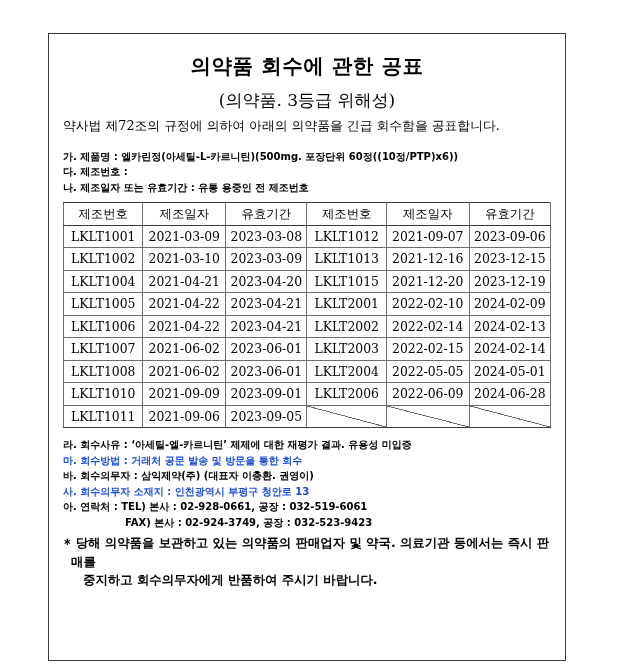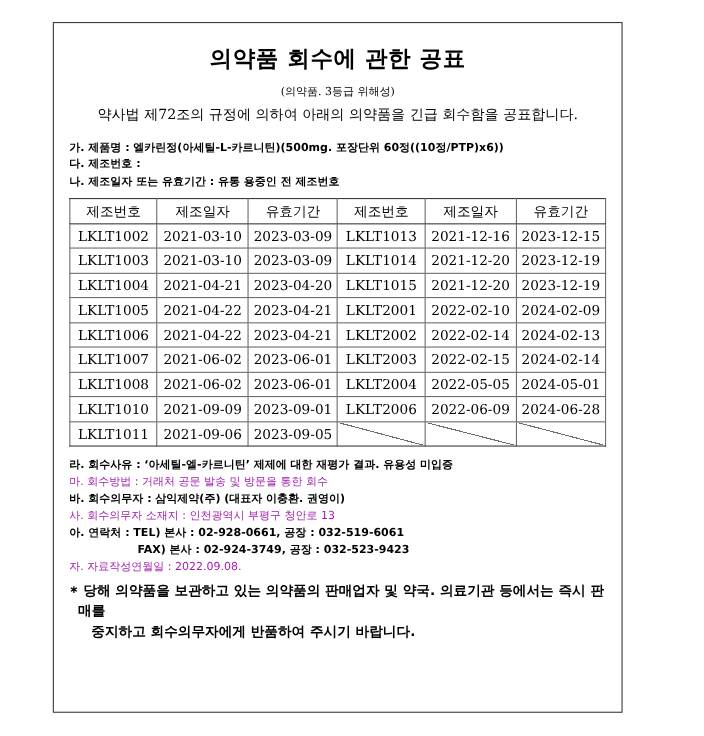--- a/index.html
+++ b/index.html
@@ -10,21 +10,21 @@
   body {
     width: 640px;
     height: 669px;
     font-family: "DejaVu Sans", "Liberation Sans", sans-serif;
     color: #000000;
     overflow: hidden;
   }
   #page {
     position: absolute;
     left: 48px;
-    top: 20px;
+    top: 33px;
     width: 518px;
     height: 628px;
     border: 1.5px solid #3a3a3a;
     box-sizing: border-box;
     background: #ffffff;
   }
   .inner {
     padding: 0 14px;
     box-sizing: border-box;
     height: 100%;
@@ -34,39 +34,38 @@
   .doc-title {
     text-align: center;
     font-size: 20.5px;
     font-weight: bold;
     letter-spacing: 0.5px;
     margin-top: 21px;
     line-height: 1.1;
   }
   .doc-subtitle {
     text-align: center;
-    font-size: 10px;
+    font-size: 17px;
     margin-top: 11px;
     font-family: "DejaVu Serif", "Liberation Serif", serif;
   }
   .doc-lead {
-    text-align: center;
     font-size: 12.8px;
     margin-top: 6px;
     font-family: "DejaVu Serif", "Liberation Serif", serif;
   }
 
   
   .item {
     font-size: 10px;
     line-height: 1.55;
     white-space: nowrap;
   }
   .item.bold { font-weight: bold; }
-  .item.reg  { font-weight: normal; color: #a21caf; }
+  .item.reg  { font-weight: bold; color: #1d4ed8; }
   .item.indent { padding-left: 62px; }
 
   .block-top { margin-top: 14px; }
   .block-bottom { margin-top: 9px; }
 
   .note {
     font-size: 12.4px;
     font-weight: bold;
     line-height: 1.5;
     margin-top: 4px;
@@ -148,34 +147,34 @@
           <th>제조번호</th>
           <th>제조일자</th>
           <th>유효기간</th>
           <th>제조번호</th>
           <th>제조일자</th>
           <th>유효기간</th>
         </tr>
       </thead>
       <tbody>
           <tr>
+            <td>LKLT1001</td>
+            <td>2021-03-09</td>
+            <td>2023-03-08</td>
+            <td>LKLT1012</td>
+            <td>2021-09-07</td>
+            <td>2023-09-06</td>
+          </tr>
+          <tr>
             <td>LKLT1002</td>
             <td>2021-03-10</td>
             <td>2023-03-09</td>
             <td>LKLT1013</td>
             <td>2021-12-16</td>
             <td>2023-12-15</td>
-          </tr>
-          <tr>
-            <td>LKLT1003</td>
-            <td>2021-03-10</td>
-            <td>2023-03-09</td>
-            <td>LKLT1014</td>
-            <td>2021-12-20</td>
-            <td>2023-12-19</td>
           </tr>
           <tr>
             <td>LKLT1004</td>
             <td>2021-04-21</td>
             <td>2023-04-20</td>
             <td>LKLT1015</td>
             <td>2021-12-20</td>
             <td>2023-12-19</td>
           </tr>
           <tr>
@@ -229,21 +228,20 @@
         </tbody>
     </table>
 
     <div class="block-bottom">
       <div class="item bold">라. 회수사유 : ‘아세틸-엘-카르니틴’ 제제에 대한 재평가 결과. 유용성 미입증</div>
       <div class="item reg">마. 회수방법 : 거래처 공문 발송 및 방문을 통한 회수</div>
       <div class="item bold">바. 회수의무자 : 삼익제약(주) (대표자 이충환. 권영이)</div>
       <div class="item reg">사. 회수의무자 소재지 : 인천광역시 부평구 청안로 13</div>
       <div class="item bold">아. 연락처 : TEL) 본사 : 02-928-0661, 공장 : 032-519-6061</div>
       <div class="item bold indent">FAX) 본사 : 02-924-3749, 공장 : 032-523-9423</div>
-      <div class="item reg">자. 자료작성연월일 : 2022.09.08.</div>
     </div>
 
     <div class="note">
       <span class="star">∗</span>
       <span>당해 의약품을 보관하고 있는 의약품의 판매업자 및 약국. 의료기관 등에서는 즉시 판매를</span>
       <div class="note-l2">중지하고 회수의무자에게 반품하여 주시기 바랍니다.</div>
     </div>
 
   </div>
 </div>

